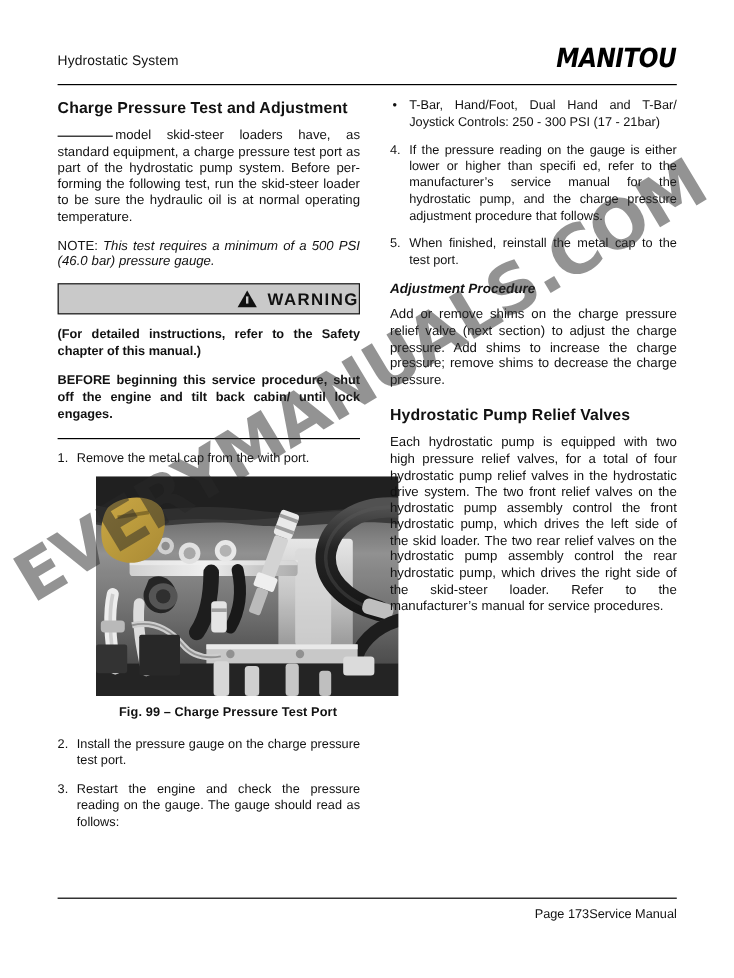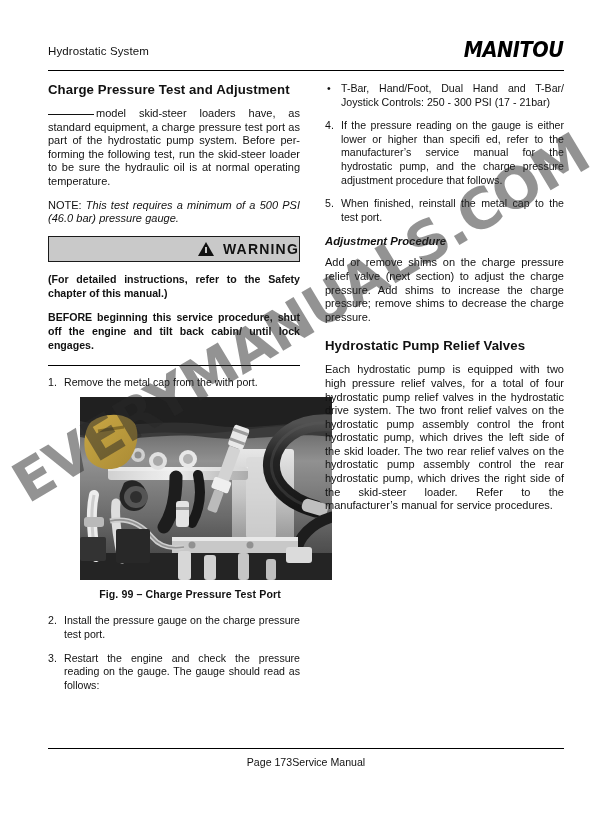--- a/index.html
+++ b/index.html
@@ -231,21 +231,21 @@
     top: 748px;
     width: 516px;
     border-top: 1.6px solid #000;
   }
   #footer {
     position: absolute;
     left: 48px;
     top: 756px;
     width: 516px;
     display: flex;
-    justify-content: center;
+    justify-content: flex-end;
     font-size: 10.6px;
     color: #111;
   }
 </style>
 </head>
 <body>
 
 <div id="page">
 
   <div id="header">

